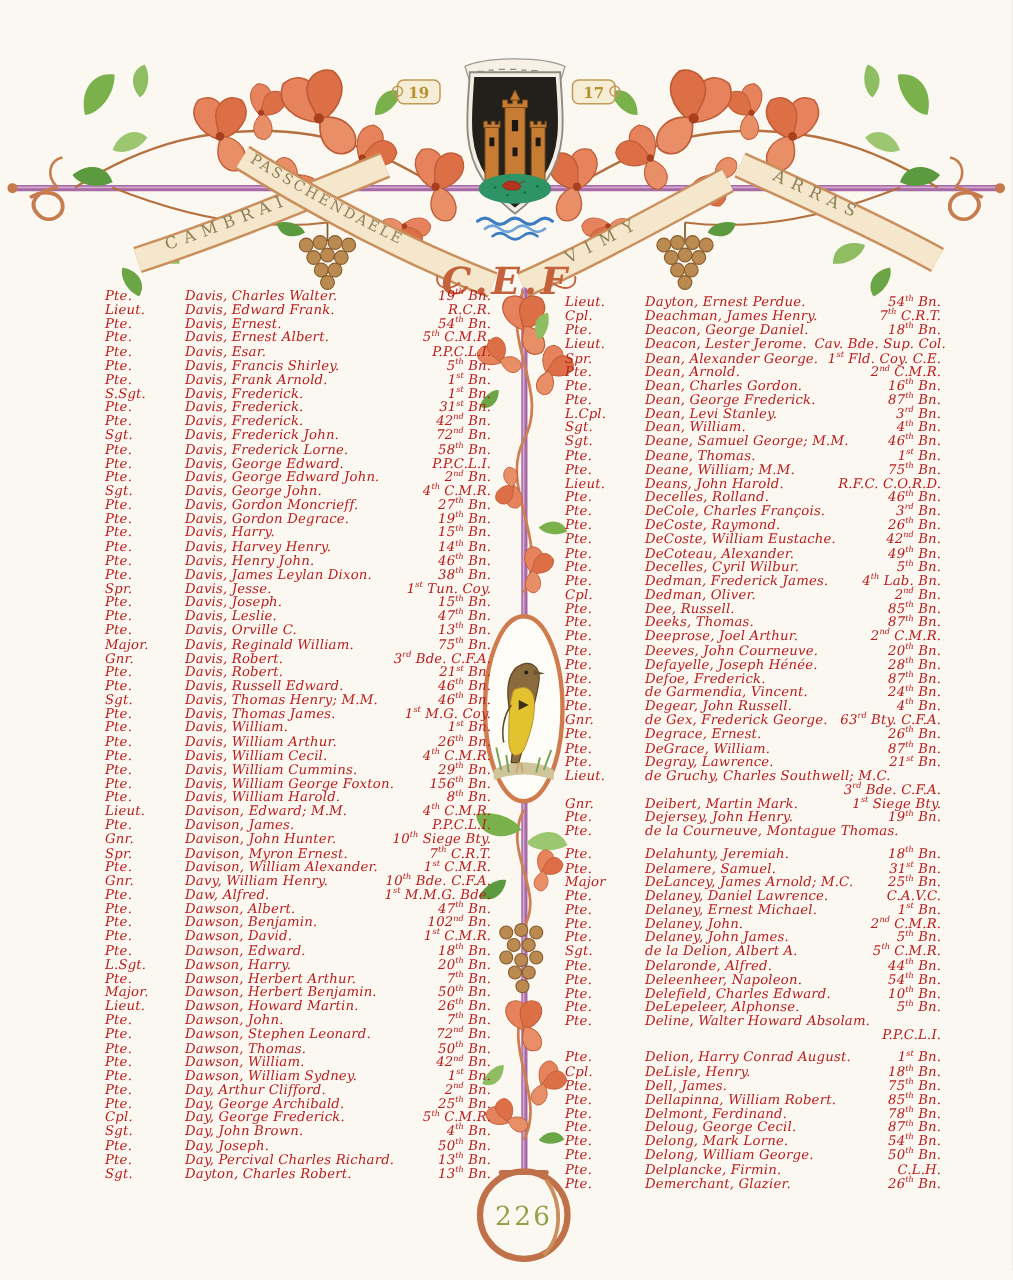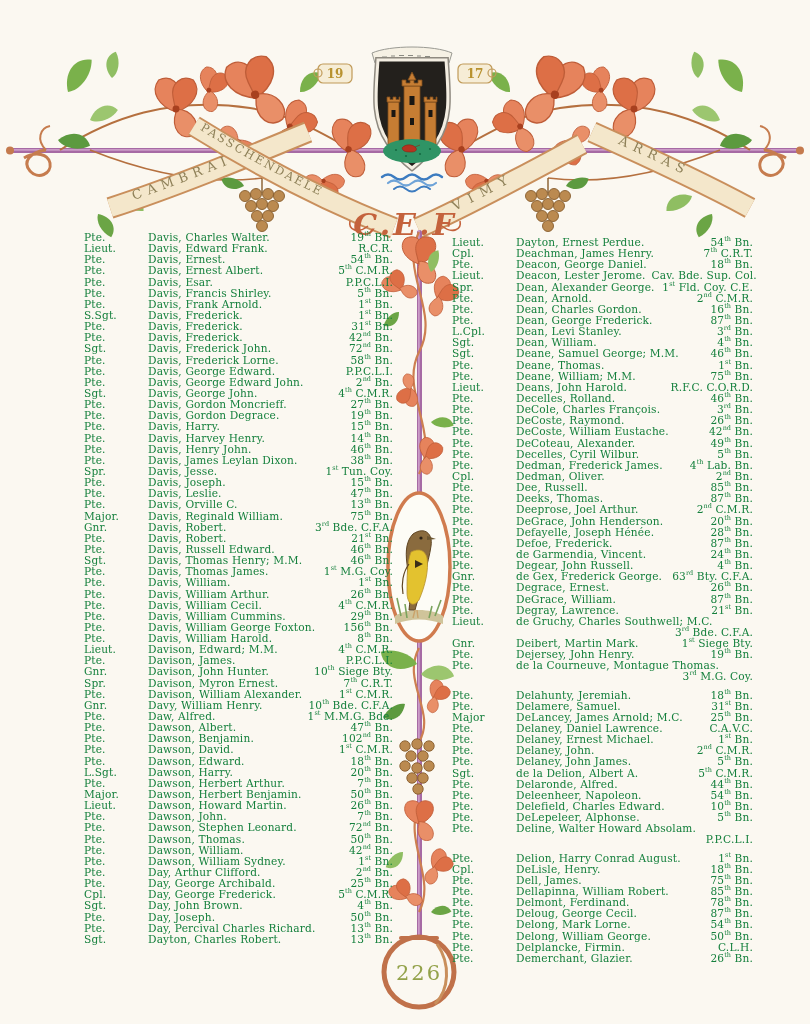--- a/index.html
+++ b/index.html
@@ -1,20 +1,20 @@
 <!DOCTYPE html>
 <html><head>
 <meta charset="utf-8">
 <style>
   html,body{margin:0;padding:0;background:#e8e5dd;}
   .page{position:relative;width:810px;height:1024px;background:#fbf8f1;overflow:hidden;
         font-family:"DejaVu Serif","Liberation Serif",serif;}
   .header-svg{position:absolute;left:0;top:0;}
   .stem-svg{position:absolute;left:375px;top:212px;}
-  .col{position:absolute;color:#15803d;}
+  .col{position:absolute;color:#b91c1c;font-style:italic;}
   #col-left{left:84px;top:231px;width:309px;}
   #col-right{left:452px;top:236px;width:301px;}
   .row{display:flex;align-items:baseline;height:11.15px;font-size:10.6px;
        letter-spacing:0.15px;white-space:nowrap;}
   .row .rank{flex:0 0 64px;}
   .row .name{flex:1 1 auto;}
   .row .unit{margin-left:6px;text-align:right;}
   .row.cont{justify-content:flex-end;}
   .row.gap{margin-top:7px;}
   sup{font-size:6.5px;letter-spacing:0;vertical-align:super;line-height:0;}
@@ -705,21 +705,21 @@
         <span class="name">Deeks, Thomas.</span>
         <span class="unit">87<sup>th</sup> Bn.</span>
       </div>
       <div class="row">
         <span class="rank">Pte.</span>
         <span class="name">Deeprose, Joel Arthur.</span>
         <span class="unit">2<sup>nd</sup> C.M.R.</span>
       </div>
       <div class="row">
         <span class="rank">Pte.</span>
-        <span class="name">DeGrace, John Henderson.</span>
+        <span class="name">Deeves, John Courneuve.</span>
         <span class="unit">20<sup>th</sup> Bn.</span>
       </div>
       <div class="row">
         <span class="rank">Pte.</span>
         <span class="name">Defayelle, Joseph Hénée.</span>
         <span class="unit">28<sup>th</sup> Bn.</span>
       </div>
       <div class="row">
         <span class="rank">Pte.</span>
         <span class="name">Defoe, Frederick.</span>
@@ -771,23 +771,20 @@
       <div class="row">
         <span class="rank">Pte.</span>
         <span class="name">Dejersey, John Henry.</span>
         <span class="unit">19<sup>th</sup> Bn.</span>
       </div>
       <div class="row">
         <span class="rank">Pte.</span>
         <span class="name">de la Courneuve, Montague Thomas.</span>
         <span class="unit"></span>
       </div>
-      <div class="row cont">
-        <span class="unit">3<sup>rd</sup> M.G. Coy.</span>
-      </div>
       <div class="row gap">
         <span class="rank">Pte.</span>
         <span class="name">Delahunty, Jeremiah.</span>
         <span class="unit">18<sup>th</sup> Bn.</span>
       </div>
       <div class="row">
         <span class="rank">Pte.</span>
         <span class="name">Delamere, Samuel.</span>
         <span class="unit">31<sup>st</sup> Bn.</span>
       </div>

